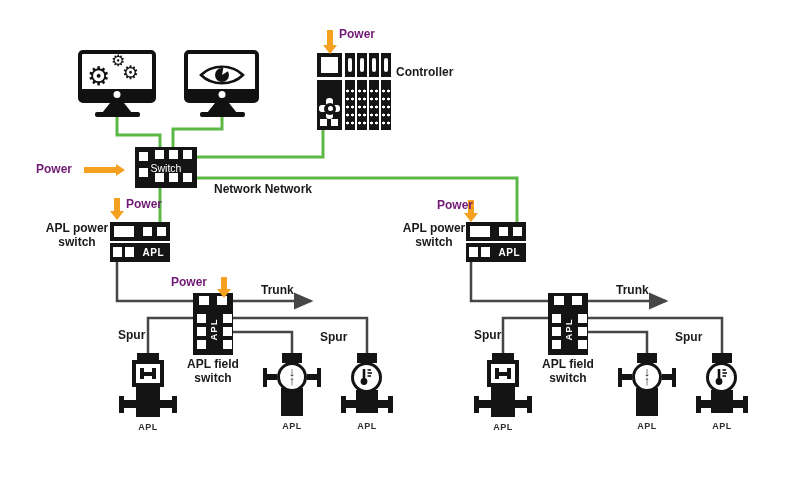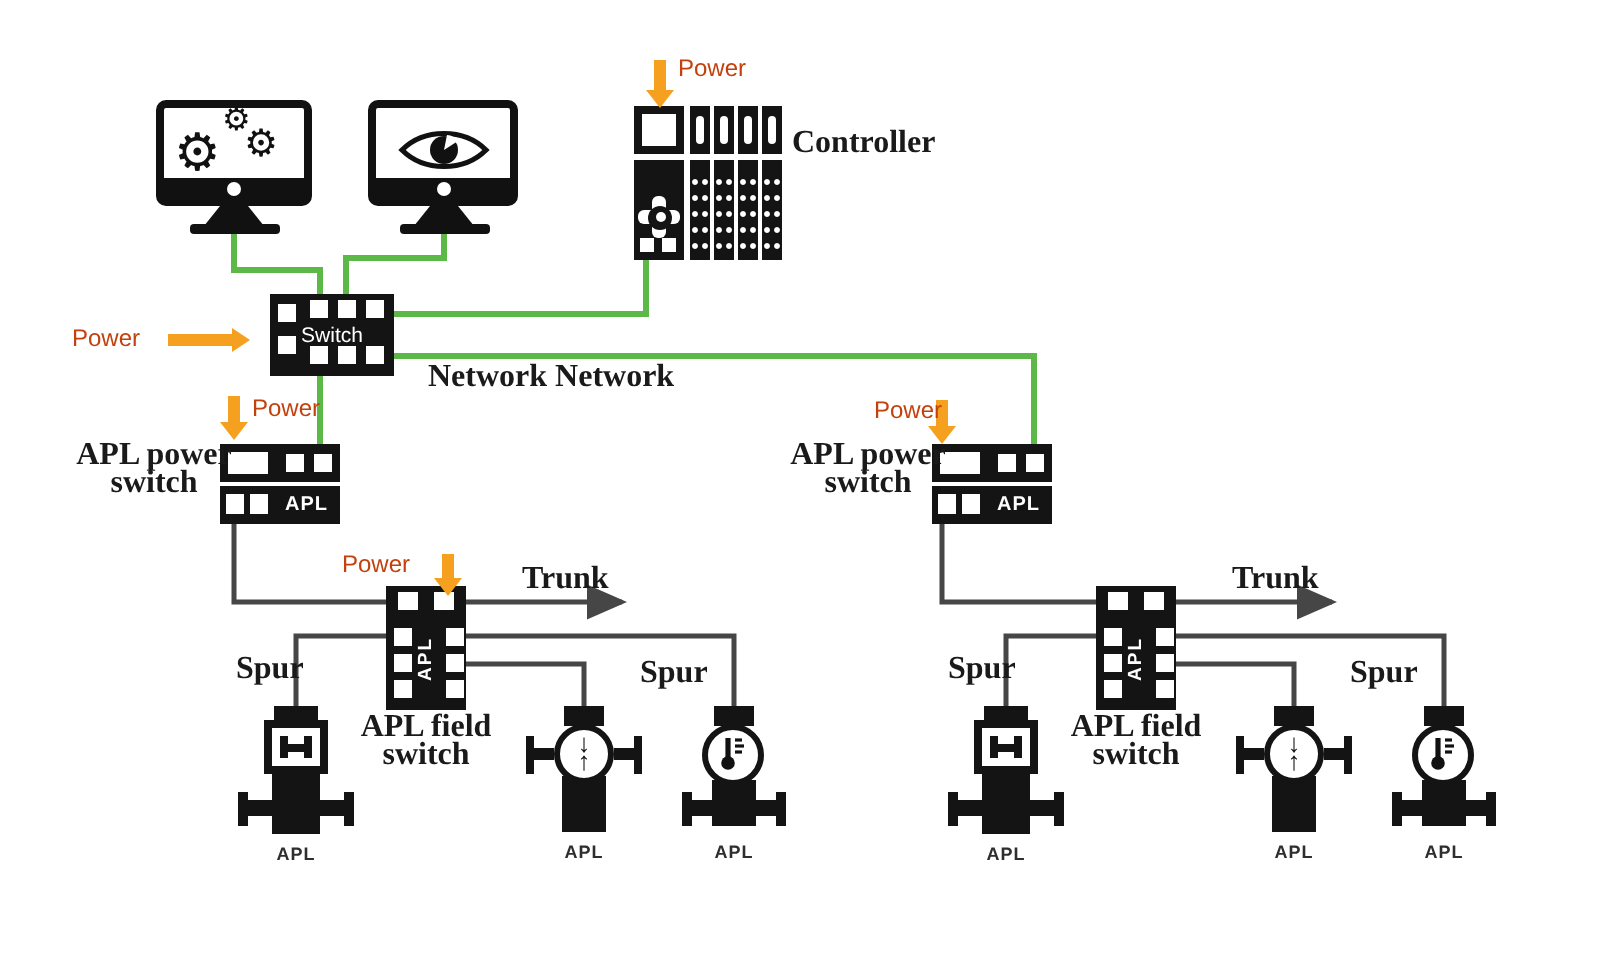--- a/index.html
+++ b/index.html
@@ -1,23 +1,23 @@
 <!DOCTYPE html>
 <html><head>
 <meta charset="utf-8">
 <style>
   html,body{margin:0;padding:0;background:#fff;}
   #canvas{position:relative;width:800px;height:480px;background:#fff;overflow:hidden;
           font-family:"Liberation Sans",sans-serif;color:#141414;}
   svg.wires{position:absolute;left:0;top:0;z-index:1;}
   .blk{position:absolute;background:#141414;z-index:2;}
   .sq{position:absolute;background:#fff;z-index:3;}
-  .lbl{position:absolute;z-index:6;font-weight:700;font-size:16px;line-height:14px;color:#1a1a1a;white-space:nowrap;font-family:Liberation Serif, serif;}
+  .lbl{position:absolute;z-index:6;font-weight:700;font-size:12px;line-height:14px;color:#1a1a1a;white-space:nowrap;}
   .lbl.center{text-align:center;}
-  .pwr-txt{position:absolute;z-index:6;font-weight:400;font-size:12px;color:#c2410c;white-space:nowrap;}
+  .pwr-txt{position:absolute;z-index:6;font-weight:700;font-size:12px;color:#701a75;white-space:nowrap;}
   .shaft-v{position:absolute;width:6px;background:#F5A01E;z-index:5;}
   .head-down{position:absolute;width:0;height:0;border-left:7px solid transparent;border-right:7px solid transparent;border-top:9px solid #F5A01E;z-index:5;}
   .shaft-h{position:absolute;height:6px;background:#F5A01E;z-index:5;}
   .head-right{position:absolute;width:0;height:0;border-top:6px solid transparent;border-bottom:6px solid transparent;border-left:9px solid #F5A01E;z-index:5;}
   
   .monitor{position:absolute;box-sizing:border-box;border:4px solid #111;border-radius:5px;background:#fff;z-index:2;}
   .mon-bar{position:absolute;left:0;right:0;bottom:0;height:10px;background:#111;}
   .mon-dot{position:absolute;width:7px;height:7px;border-radius:50%;background:#fff;bottom:1px;left:50%;transform:translateX(-50%);}
   .mon-neck{position:absolute;width:14px;height:0;border-left:8px solid transparent;border-right:8px solid transparent;border-bottom:10px solid #111;z-index:2;}
   .mon-base{position:absolute;height:5px;background:#111;border-radius:2px;z-index:2;}

